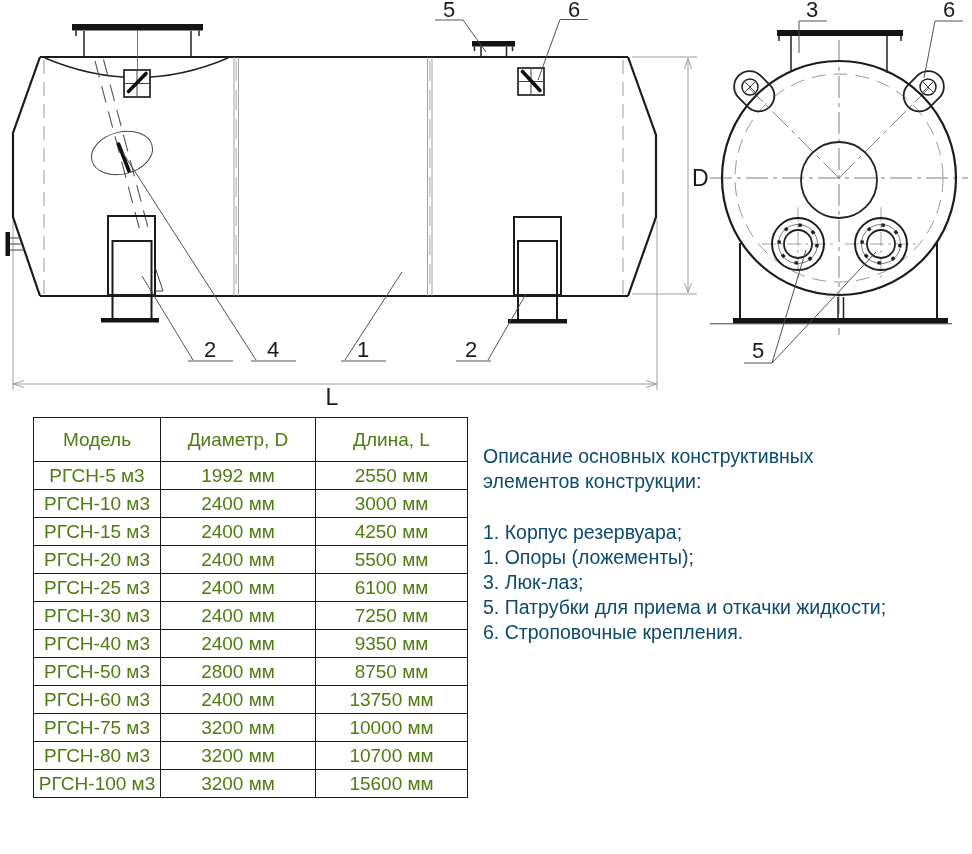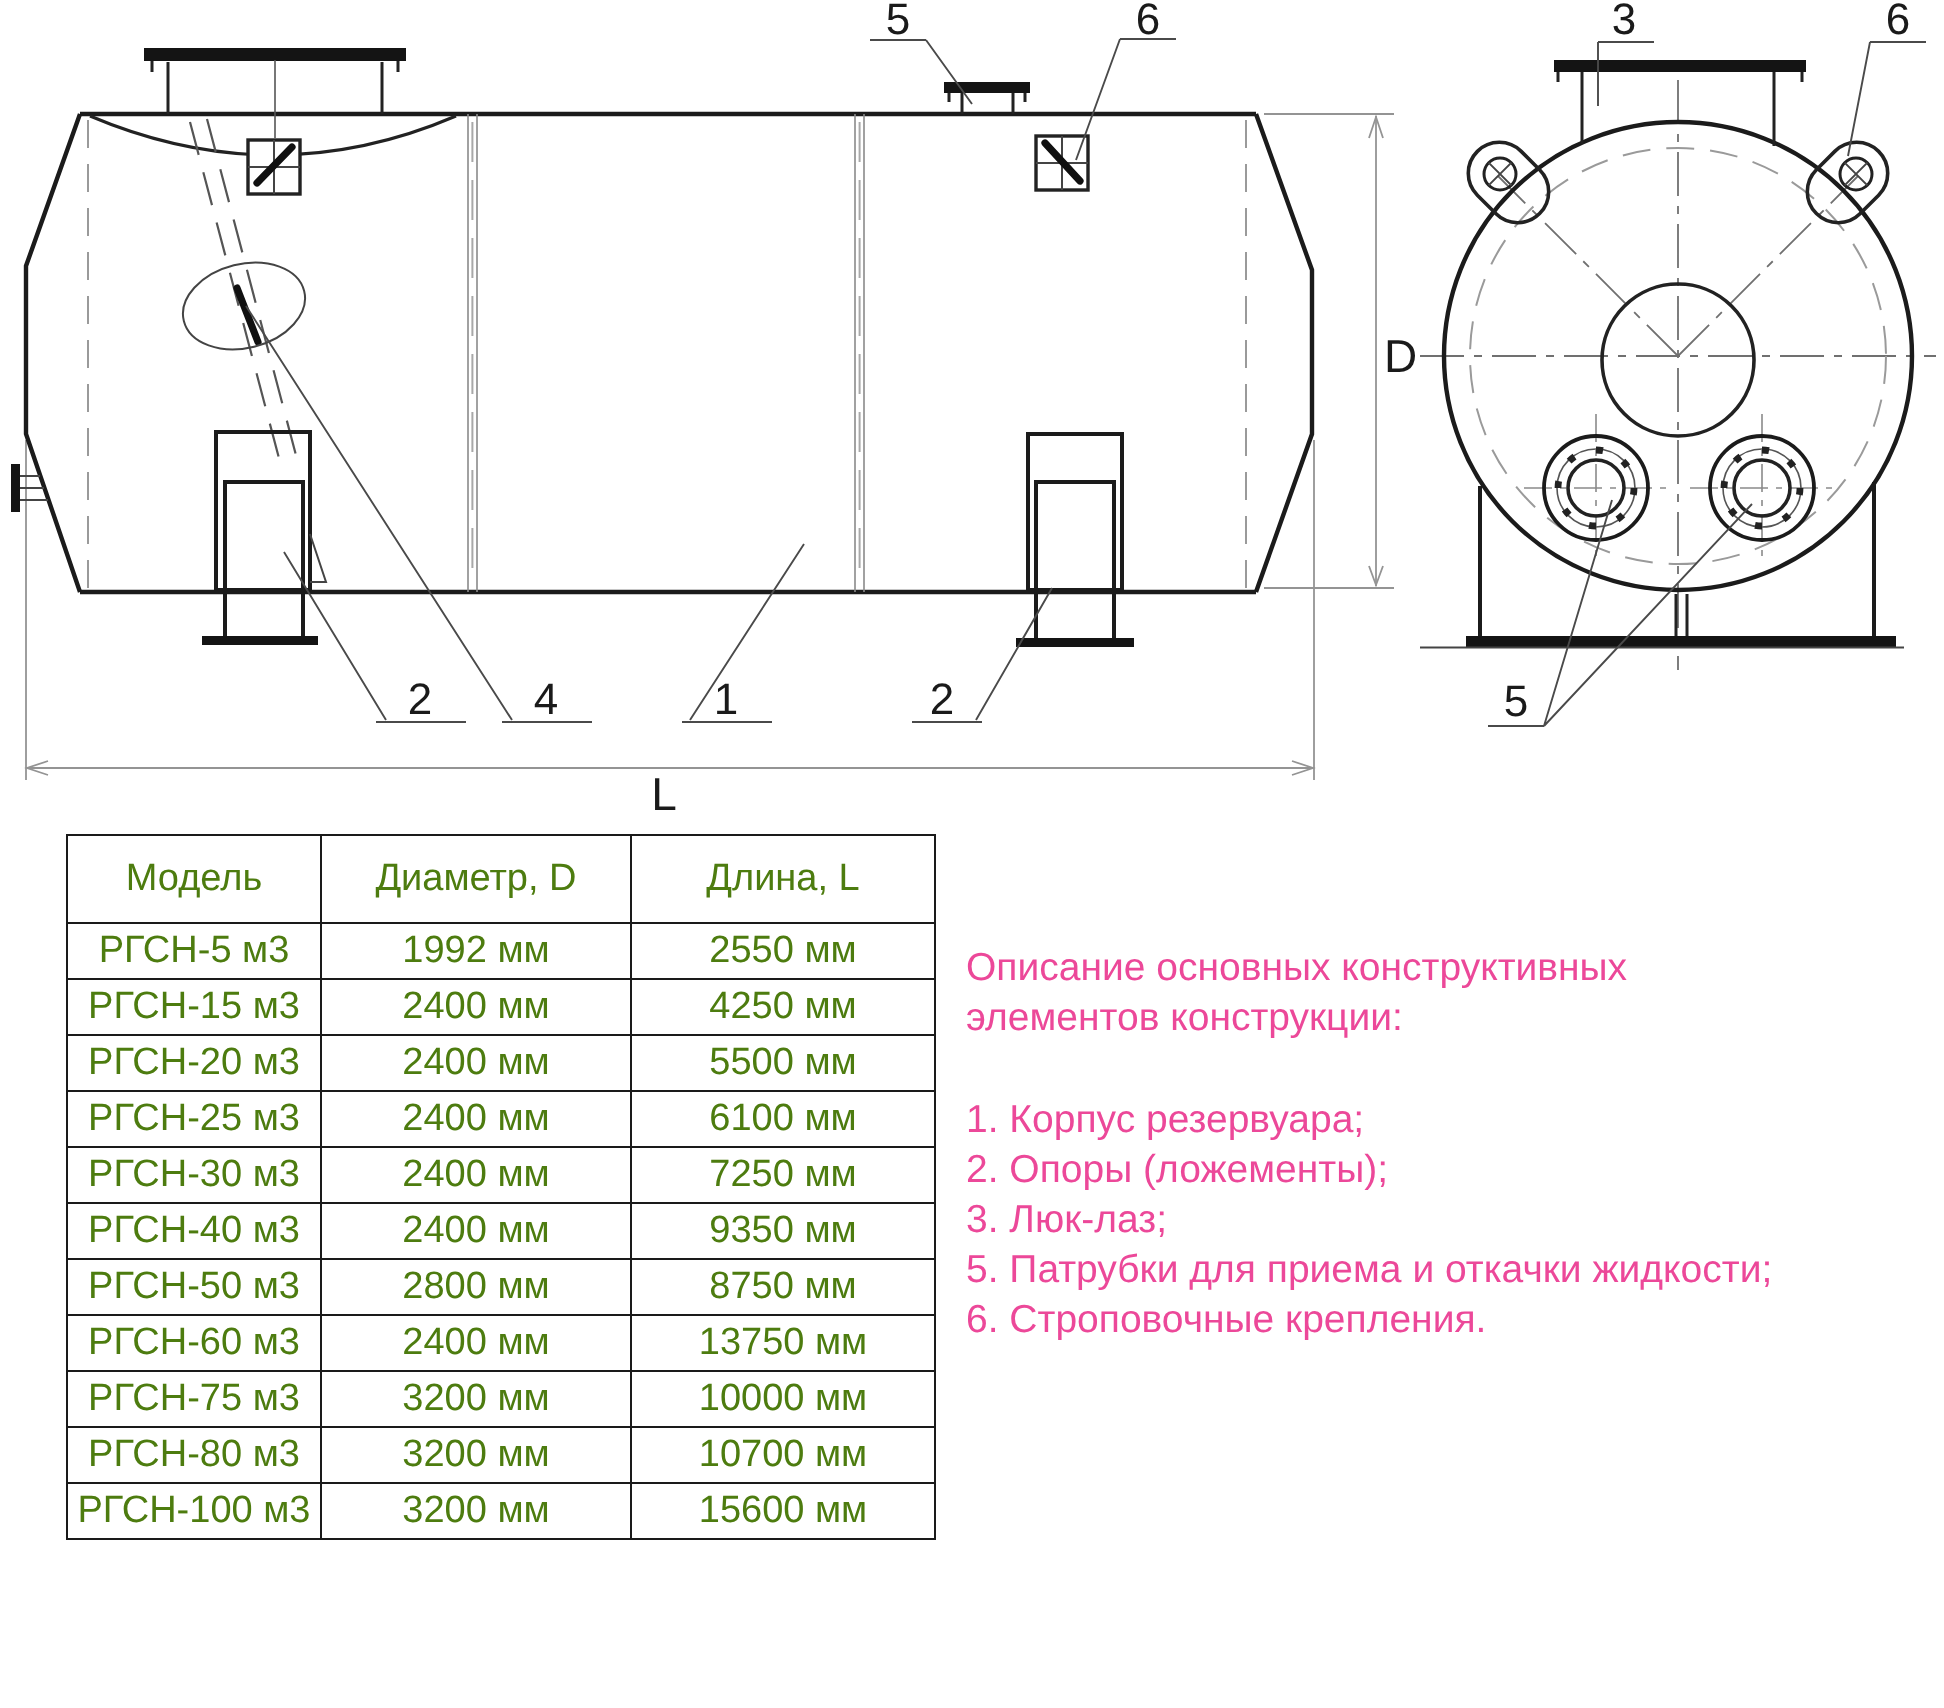--- a/index.html
+++ b/index.html
@@ -28,21 +28,21 @@
   .callout-text{font:400 22px "Liberation Sans",sans-serif;fill:#1a1a1a;}
   .dim-text{font:400 23px "Liberation Sans",sans-serif;fill:#1a1a1a;}
   
   .spec-table{position:absolute;left:33px;top:417px;border-collapse:collapse;table-layout:fixed;}
   .spec-table th,.spec-table td{border:1.5px solid #1a1a1a;text-align:center;vertical-align:middle;
       font-family:"Liberation Sans",sans-serif;color:#4d7c0f;background:#fff;padding:0;}
   .spec-table th{height:43px;font-size:19px;font-weight:400;}
   .spec-table td{height:27px;font-size:19px;}
   
   .description{position:absolute;left:483px;top:444px;width:482px;font-size:19.5px;
-      line-height:24.5px;color:#ec4899;margin-top:28px;}
+      line-height:24.5px;color:#0c4a6e;}
   .desc-title{margin:0 0 27px 0;}
   .desc-items{line-height:25px;}
 </style>
 </head>
 <body>
 
 <div class="page">
 
   
   <svg width="972" height="412" viewBox="0 0 972 412">
@@ -219,20 +219,25 @@
       </tr>
     </thead>
     <tbody>
 
         <tr>
         <td>РГСН-5 м3</td>
         <td>1992 мм</td>
         <td>2550 мм</td>
       </tr>
         <tr>
+        <td>РГСН-10 м3</td>
+        <td>2400 мм</td>
+        <td>3000 мм</td>
+      </tr>
+        <tr>
         <td>РГСН-15 м3</td>
         <td>2400 мм</td>
         <td>4250 мм</td>
       </tr>
         <tr>
         <td>РГСН-20 м3</td>
         <td>2400 мм</td>
         <td>5500 мм</td>
       </tr>
         <tr>
@@ -280,20 +285,20 @@
 
   
   <div class="description">
     <p class="desc-title">
       <span>Описание основных конструктивных</span><br>
       <span>элементов конструкции:</span>
     </p>
     <div class="desc-items">
 
     <div class="desc-item">1. Корпус резервуара;</div>
-        <div class="desc-item">2. Опоры (ложементы);</div>
+        <div class="desc-item">1. Опоры (ложементы);</div>
         <div class="desc-item">3. Люк-лаз;</div>
         <div class="desc-item">5. Патрубки для приема и откачки жидкости;</div>
         <div class="desc-item">6. Строповочные крепления.</div>
       </div>
   </div>
 
 </div>
 
 </body></html>

